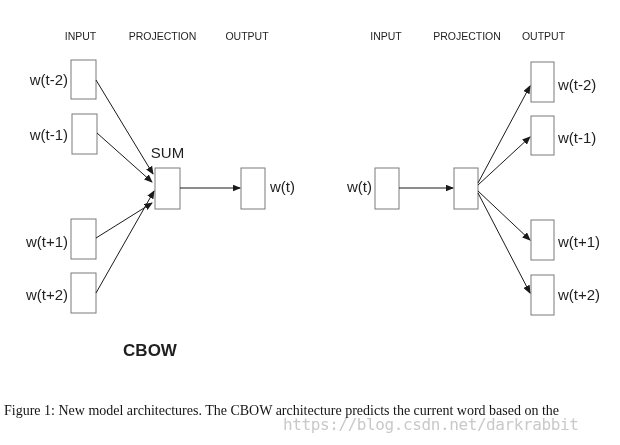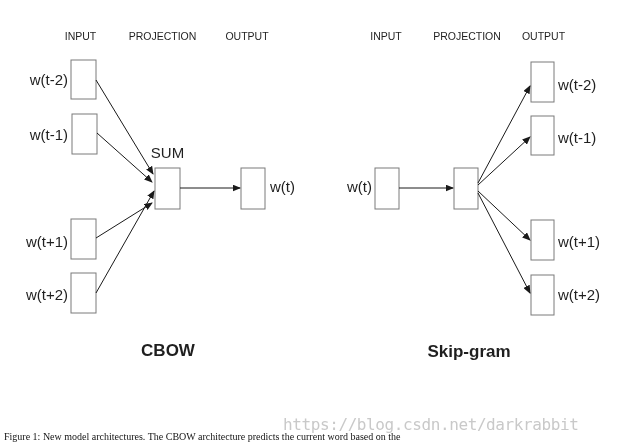--- a/index.html
+++ b/index.html
@@ -36,25 +36,24 @@
   }
   .hdr { font-size: 10.5px; color: var(--text, #1f1f1f); }
   .ctr { transform: translate(-50%, -50%); }
   .rt  { transform: translate(-100%, -50%); }
   .lt  { transform: translate(0, -50%); }
   .title { font-size: 17px; font-weight: bold; }
   .caption-line {
     position: absolute;
     left: 4px;
     font-family: "Liberation Serif", serif;
-    font-size: 10px;
+    font-size: 14px;
     color: var(--caption, #141414);
     white-space: nowrap;
     line-height: 1;
-    margin-top: 28px;
   }
   .watermark {
     position: absolute;
     font-family: "DejaVu Sans Mono", monospace;
     font-size: 16px;
     letter-spacing: -0.4px;
     color: var(--watermark, #c9c9c9);
     white-space: nowrap;
     line-height: 1;
   }
@@ -112,20 +111,19 @@
   <div class="lbl rt" style="left:68px; top:293.5px;">w(t+2)</div>
   <div class="lbl ctr" style="left:167.5px; top:151.5px;">SUM</div>
   <div class="lbl lt" style="left:270px; top:186px;">w(t)</div>
 
   <div class="lbl rt" style="left:372px; top:186px;">w(t)</div>
   <div class="lbl lt" style="left:558px; top:84px;">w(t-2)</div>
   <div class="lbl lt" style="left:558px; top:136.5px;">w(t-1)</div>
   <div class="lbl lt" style="left:558px; top:240.5px;">w(t+1)</div>
   <div class="lbl lt" style="left:558px; top:293.5px;">w(t+2)</div>
 
-  <div class="lbl title ctr" style="left:168px; top:349.5px;">CBOW</div>
-  <div class="lbl title ctr" style="left:469px; top:350.5px;">Skip-gram</div>
+  <div class="lbl title ctr" style="left:150px; top:349.5px;">CBOW</div>
 
   <div class="watermark" style="left:283px; top:417px;">https://blog.csdn.net/darkrabbit</div>
 
   <div class="caption-line" style="top:404px;">Figure 1: New model architectures. The CBOW architecture predicts the current word based on the</div>
 
 </div>
 
 </body></html>

